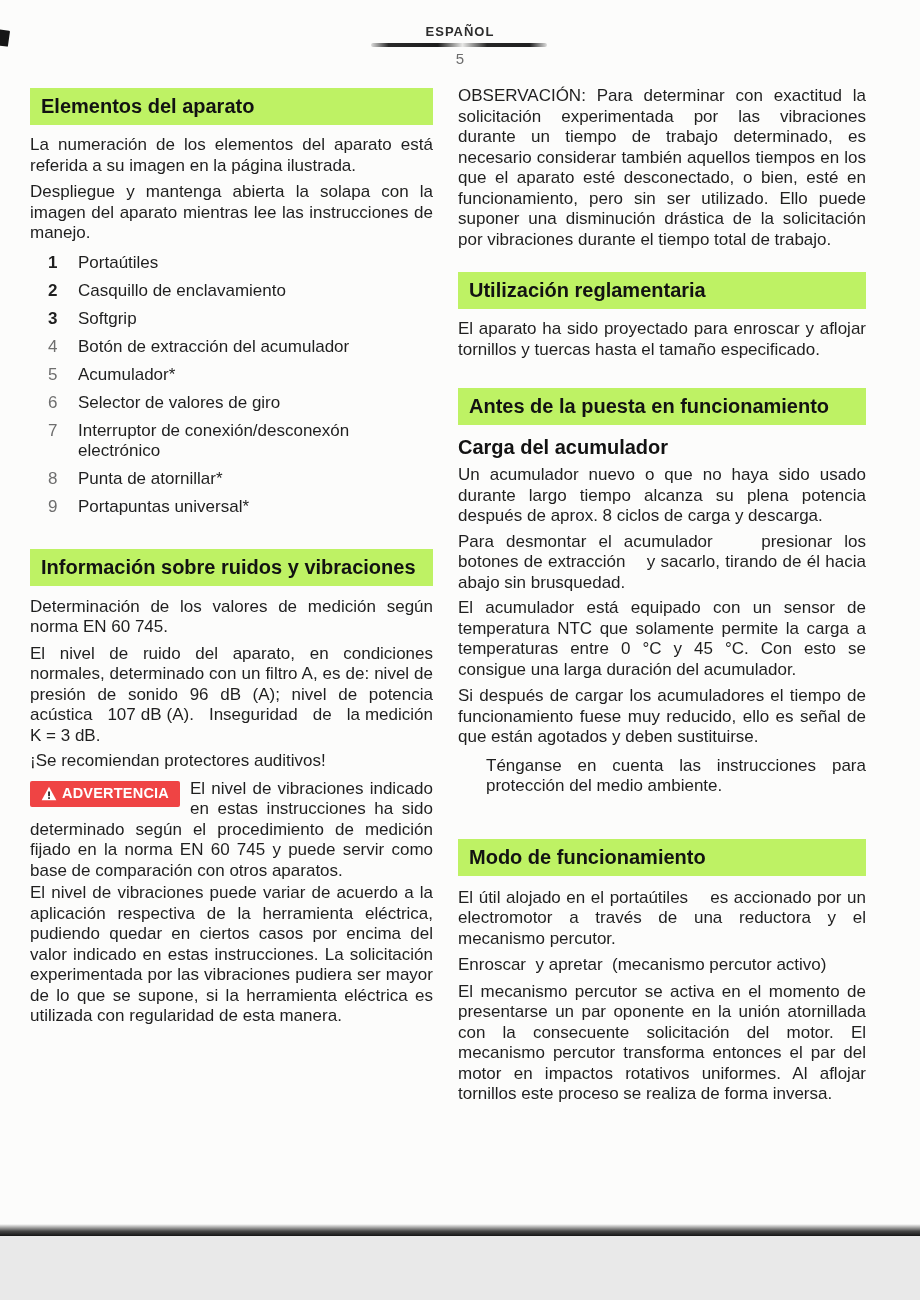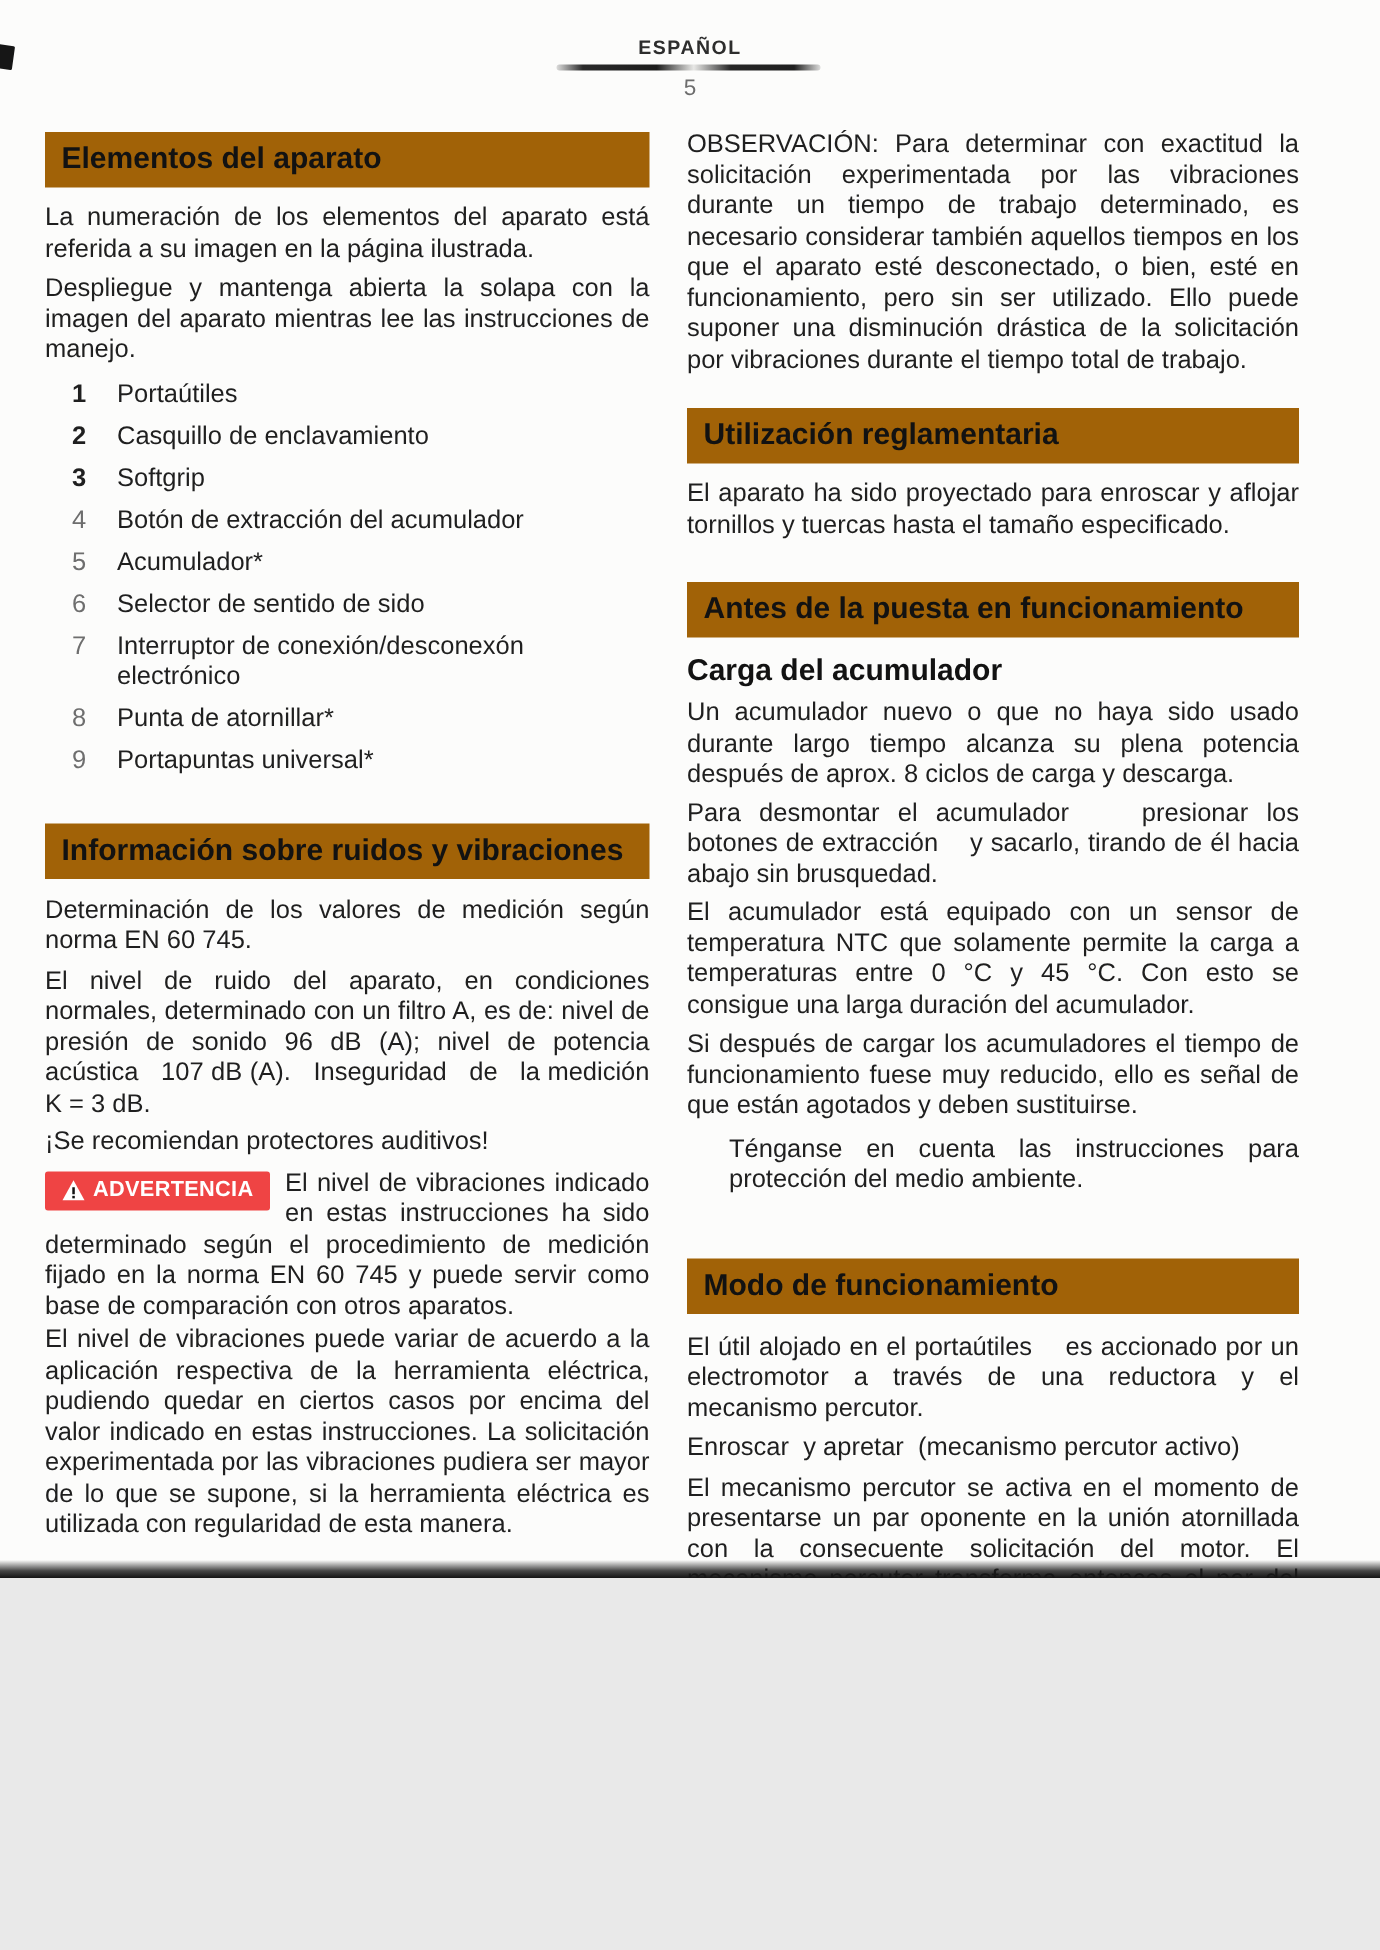--- a/index.html
+++ b/index.html
@@ -1,18 +1,18 @@
 <!DOCTYPE html>
 <html><head>
 <meta charset="utf-8">
 <style>
   html,body{margin:0;padding:0;background:#e9e9e9;}
   #page{
     position:relative;
-    width:920px;height:1052px;
+    width:920px;height:1236px;
     background:#fcfcfb;
     font-family:"Liberation Sans", sans-serif;
     color:#1f1f1f;
     overflow:hidden;
   }
   
   .lang-header{
     position:absolute;top:24px;left:0;width:920px;
     text-align:center;font-size:13px;font-weight:bold;
     letter-spacing:1px;color:#2d2d2d;
@@ -40,21 +40,21 @@
     position:absolute;left:0;bottom:0;width:920px;height:12px;
     background:linear-gradient(to bottom, rgba(15,15,15,0) 0%, rgba(25,25,25,.8) 60%, #141414 100%);
   }
   
   .col{position:absolute;font-size:17px;line-height:20.5px;}
   .col-left{left:30px;top:88px;width:403px;}
   .col-right{left:458px;top:86px;width:408px;}
   p{margin:0;text-align:justify;}
   
   .hbox{
-    background:#a16207;
+    background:#bef264;
     padding:5px 11px 6px 11px;
     font-size:20px;line-height:26px;font-weight:bold;color:#121212;
     text-align:left;
   }
   
   .lc-intro1{margin-top:10px;}
   .lc-intro2{margin-top:6px;}
   .device-list{margin-top:9px;padding-left:18px;}
   .li{display:flex;margin-bottom:7.5px;}
   .li .num{width:17px;flex:0 0 17px;margin-right:13px;}
@@ -132,21 +132,21 @@
       <div class="li">
         <span class="num">4</span>
         <span class="lbl">Botón de extracción del acumulador</span>
       </div>
       <div class="li">
         <span class="num">5</span>
         <span class="lbl">Acumulador*</span>
       </div>
       <div class="li">
         <span class="num">6</span>
-        <span class="lbl">Selector de sentido de sido</span>
+        <span class="lbl">Selector de valores de giro</span>
       </div>
       <div class="li">
         <span class="num">7</span>
         <span class="lbl">Interruptor de conexión/desconexón electrónico</span>
       </div>
       <div class="li">
         <span class="num">8</span>
         <span class="lbl">Punta de atornillar*</span>
       </div>
       <div class="li">

